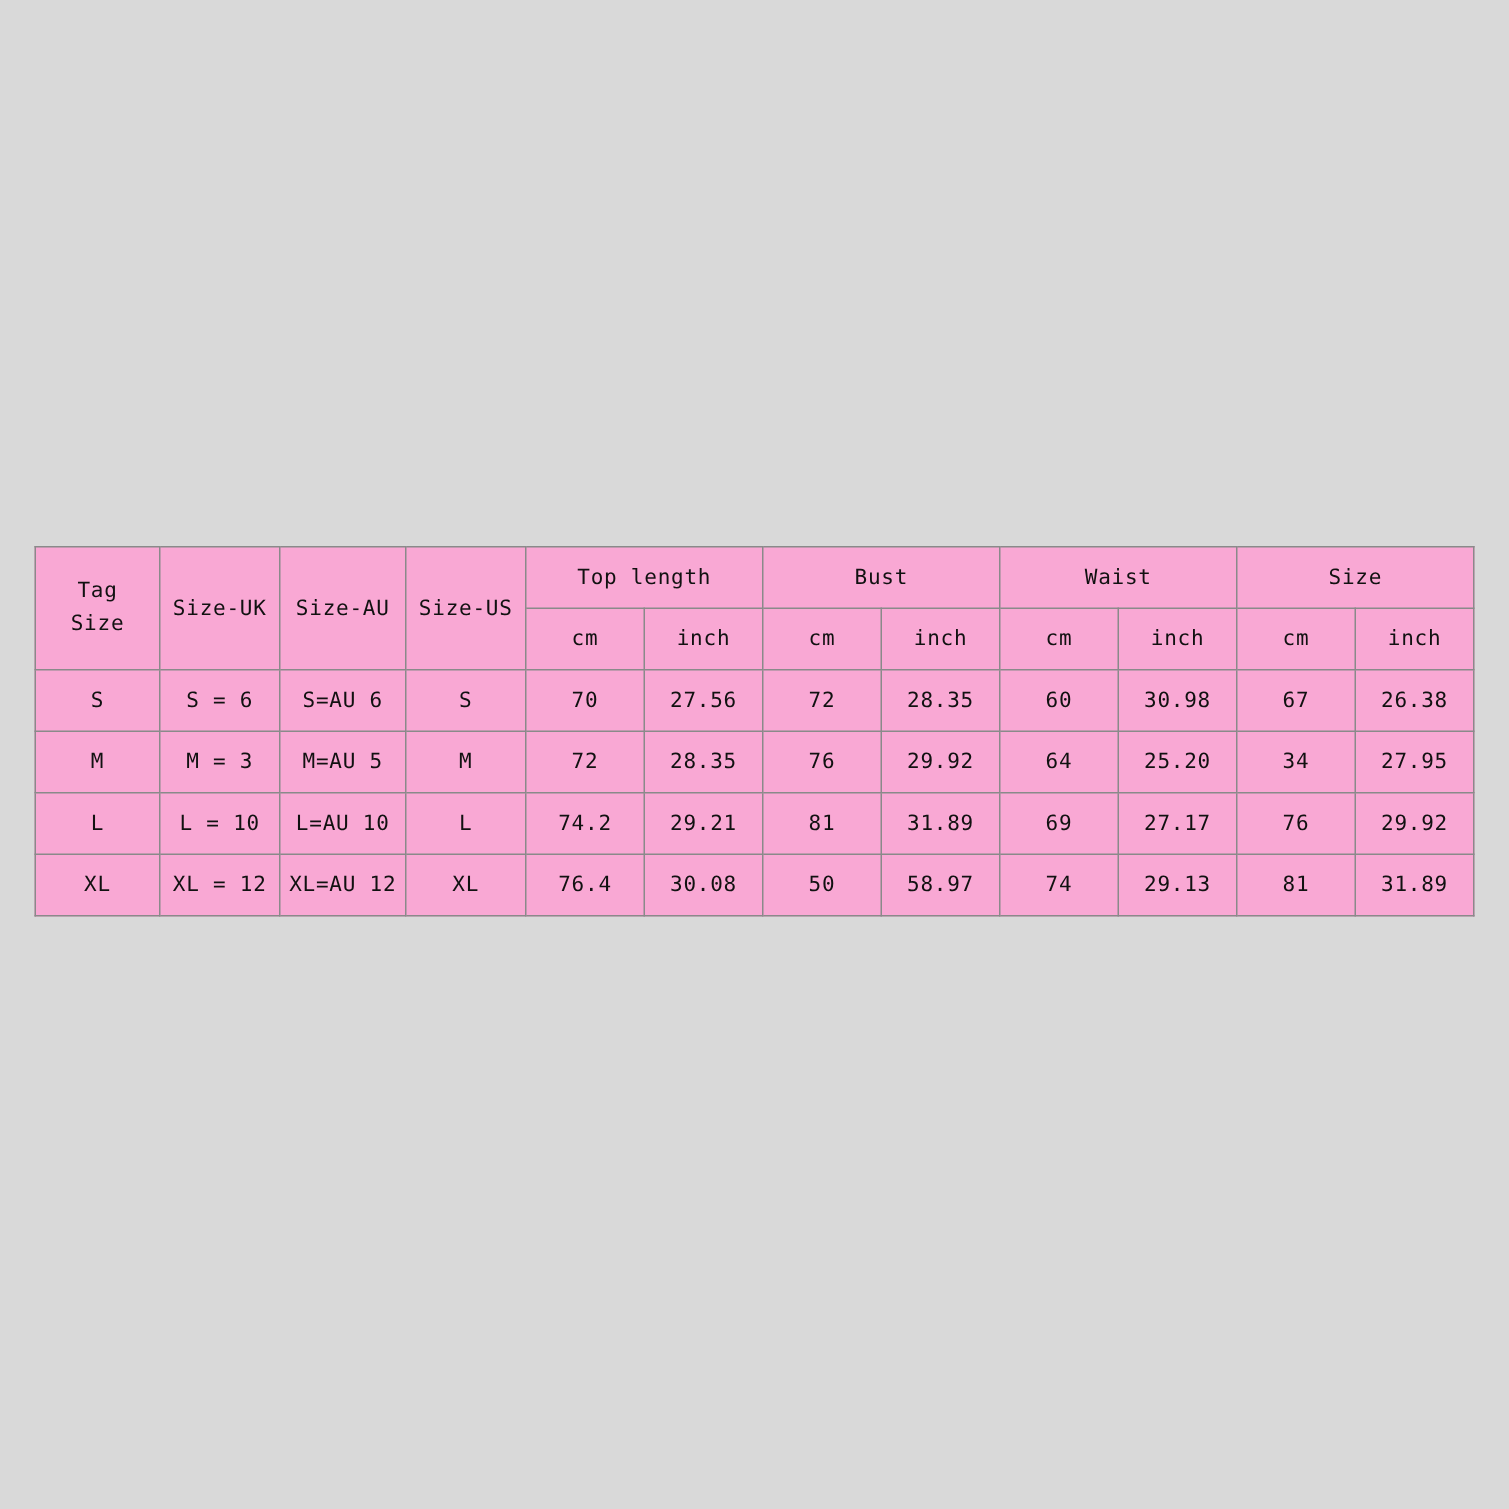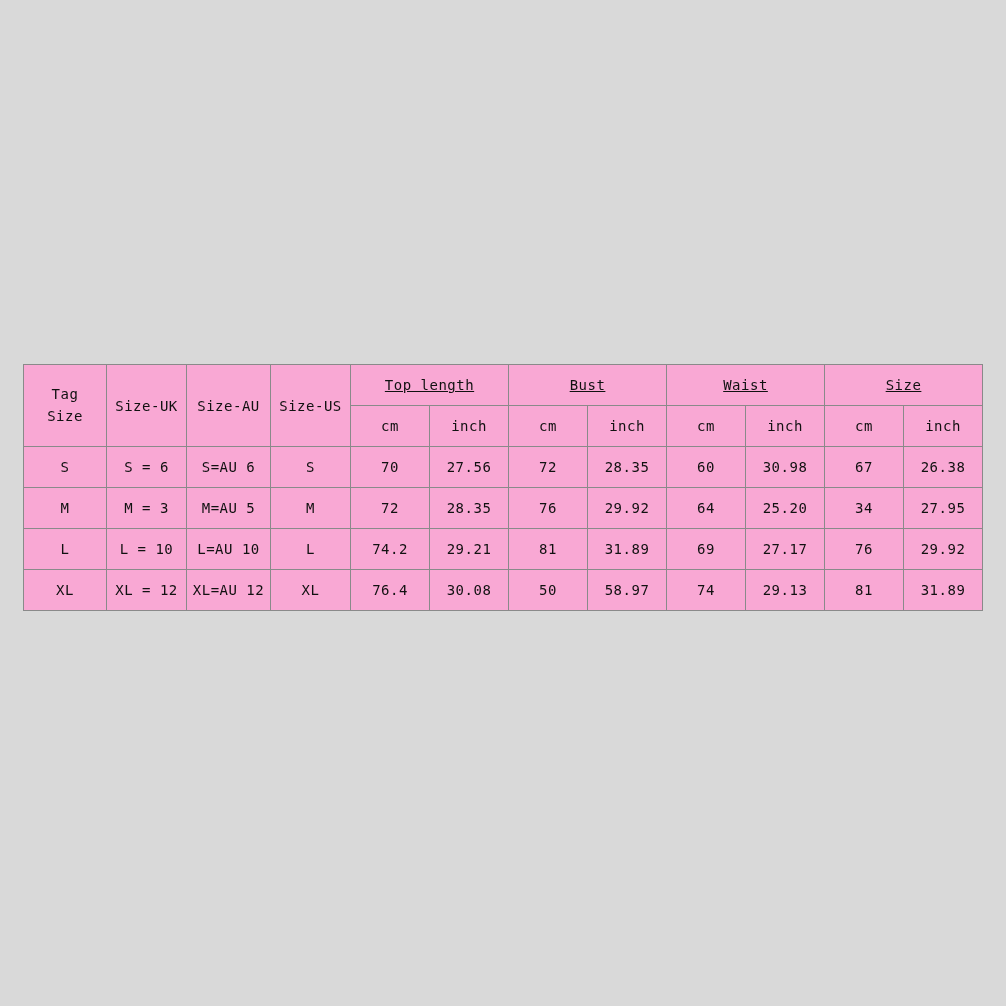--- a/index.html
+++ b/index.html
@@ -51,21 +51,20 @@
   .row-h1 th { height: 40px; }
   .row-h2 th { height: 40px; }
   .body-row td { height: 40px; }
 
   .tag-size-cell {
     line-height: 1.55;
   }
   .grp-head {
     font-size: 14px;
     letter-spacing: 1px;
-    text-decoration: underline;
   }
   .unit-head {
     font-size: 13px;
     letter-spacing: 0.5px;
   }
   .val {
     font-size: 14px;
     letter-spacing: 0.5px;
   }
 </style>

